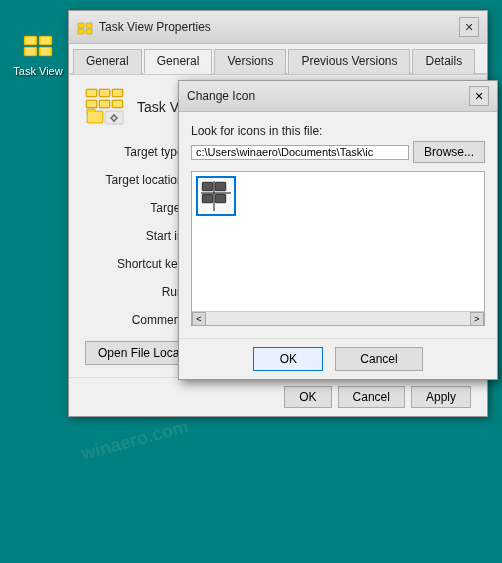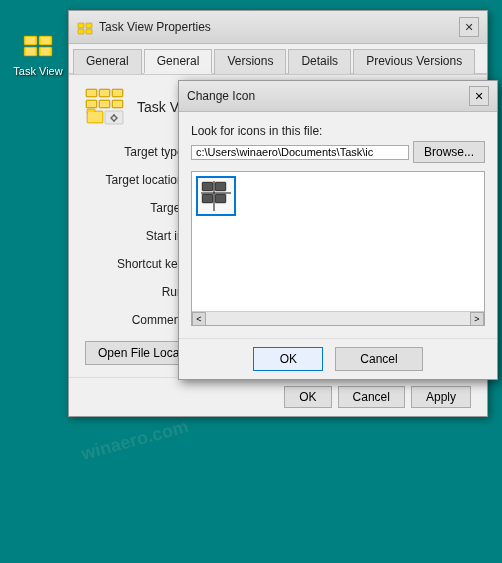--- a/index.html
+++ b/index.html
@@ -370,22 +370,22 @@
       </svg>
       <span class="titlebar-title">Task View Properties</span>
     </div>
     <div class="titlebar-close">✕</div>
   </div>
 
   <div class="tabs">
     <div class="tab">General</div>
     <div class="tab active">General</div>
     <div class="tab">Versions</div>
+    <div class="tab">Previous Versions</div>
     <div class="tab">Details</div>
-    <div class="tab">Previous Versions</div>
   </div>
 
   <div class="props-content">
     
     <div class="app-header">
       <svg class="app-header-icon" viewBox="0 0 40 40">
         <rect x="1" y="2" width="11" height="8" rx="1" fill="#deb800" stroke="#b8860b" stroke-width="0.5"></rect>
         <rect x="2" y="3" width="9" height="6" fill="#ffe066"></rect>
         <rect x="14" y="2" width="11" height="8" rx="1" fill="#deb800" stroke="#b8860b" stroke-width="0.5"></rect>
         <rect x="15" y="3" width="9" height="6" fill="#ffe066"></rect>

